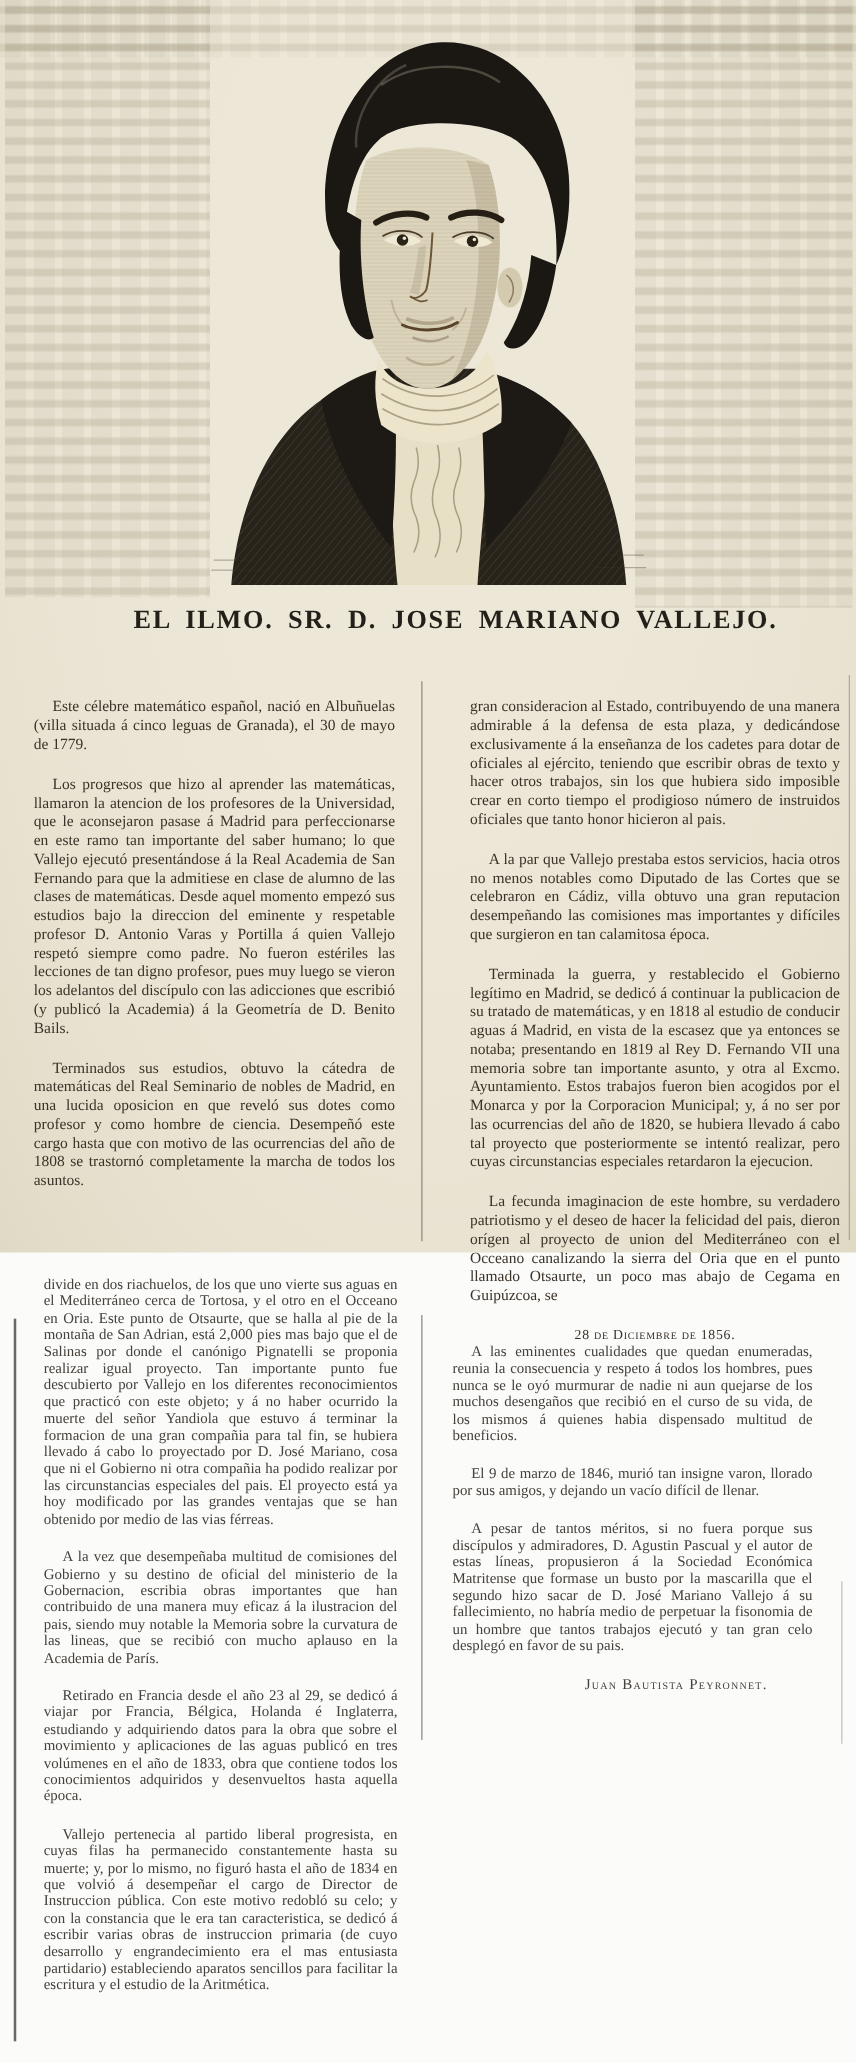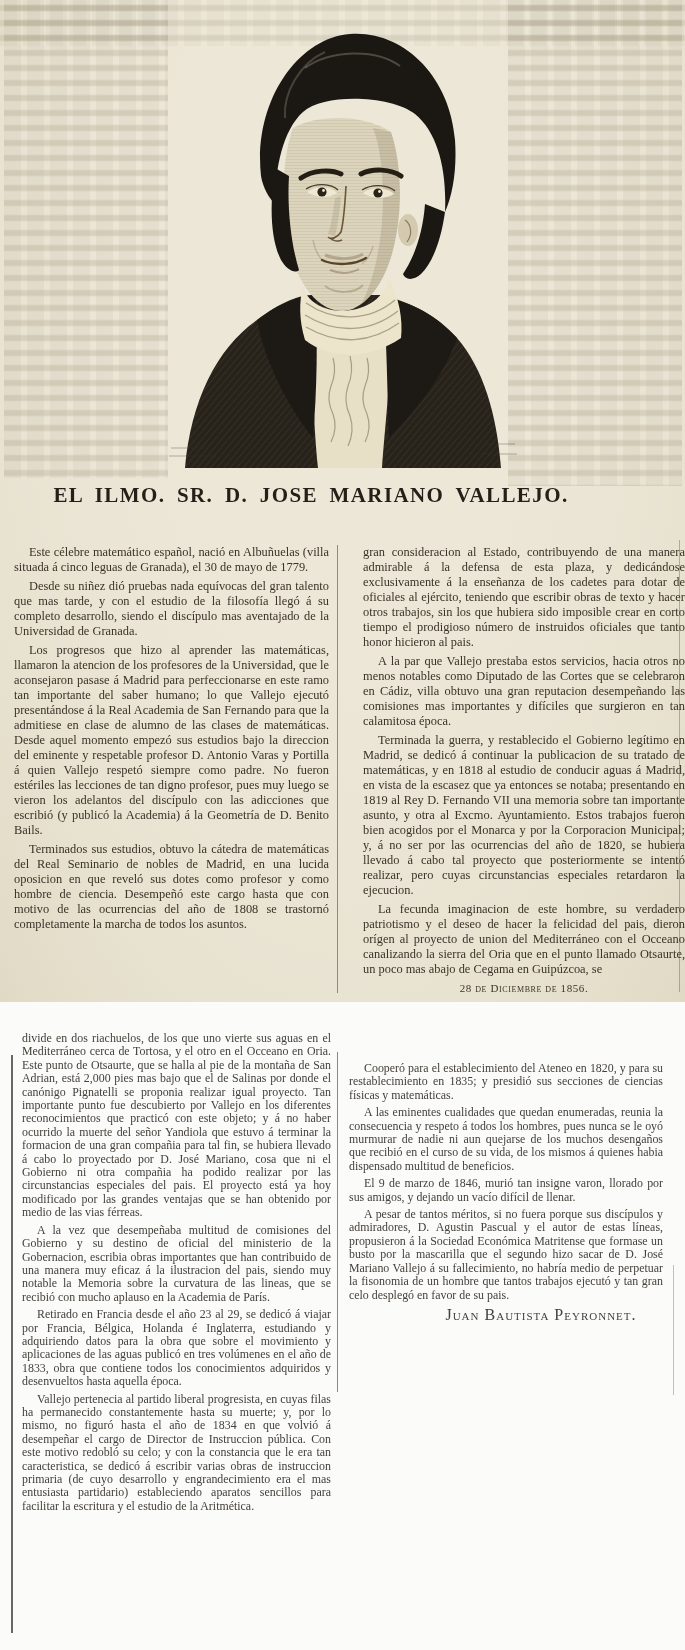--- a/index.html
+++ b/index.html
@@ -23,40 +23,40 @@
     position:absolute;filter:blur(.6px);opacity:.55;pointer-events:none;
     background-image:
       repeating-linear-gradient(to bottom, rgba(118,106,78,0) 0 4px, rgba(118,106,78,.30) 6px 10px, rgba(118,106,78,0) 12px 15px),
       repeating-linear-gradient(to right, rgba(100,90,65,.10) 0 17px, rgba(100,90,65,0) 17px 23px);
   }
   .bleed-left{left:4px;top:0;width:164px;height:478px;}
   .bleed-right{left:508px;top:0;width:174px;height:486px;}
   .bleed-strip-top{left:0;top:0;width:685px;height:46px;opacity:.45;}
   .portrait{position:absolute;left:165px;top:8px;width:355px;height:460px;}
   .title{
-    position:absolute;left:0;top:483px;width:622px;text-align:center;
+    position:absolute;left:0;top:483px;width:622px;text-align:right;
     font-weight:bold;font-size:21px;letter-spacing:1.4px;word-spacing:5px;
     color:var(--title-ink);
   }
   .col{position:absolute;text-align:justify;}
-  .col p{margin:4px;text-indent:15px;}
+  .col p{margin:17px;text-indent:15px;}
   .col p.noindent{text-indent:0;}
   .col-top{color:var(--ink-top);font-size:12.4px;line-height:15px;}
   .col-bottom{color:var(--ink-bottom);font-size:11.9px;line-height:13.4px;}
   #top-left-col{left:10px;top:541px;width:323px;}
   #top-right-col{left:359px;top:541px;width:330px;}
-  #bottom-left-col{left:18px;top:1028px;width:317px;}
+  #bottom-left-col{left:18px;top:1004px;width:317px;}
   #bottom-right-col{left:345px;top:1058px;width:322px;}
   .dateline{
     text-align:center;font-variant:small-caps;letter-spacing:.6px;
     font-size:11px;margin-top:4px;text-indent:0;
   }
   .signature{
     text-align:center;font-variant:small-caps;letter-spacing:1px;
-    font-size:16px;margin-top:6px;padding-left:70px;text-indent:0;
+    font-size:12px;margin-top:6px;padding-left:70px;text-indent:0;
   }
   .vrule{position:absolute;width:1px;background:rgba(70,64,52,.55);}
   #divider-top{left:337px;top:545px;height:448px;}
   #divider-bottom{left:337px;top:1052px;height:340px;background:rgba(60,60,60,.6);}
   #left-rule-bottom{left:11px;top:1055px;height:578px;width:2px;background:rgba(55,55,55,.75);}
   #edge-line-top{left:679px;top:540px;height:452px;background:rgba(90,84,70,.4);}
   #edge-line-bottom{left:673px;top:1265px;height:130px;background:rgba(120,120,120,.45);}
 </style>
 </head>
 <body>
@@ -139,21 +139,20 @@
   </svg>
 
   <div class="title">EL ILMO. SR. D. JOSE MARIANO VALLEJO.</div>
 
   <div class="vrule" id="divider-top"></div>
   <div class="vrule" id="edge-line-top"></div>
 
   <div class="col col-top" id="top-left-col">
     <div>
         <p>Este célebre matemático español, nació en Albuñuelas (villa situada á cinco leguas de Granada), el 30 de mayo de 1779.</p>
-        <p>Desde su niñez dió pruebas nada equívocas del gran talento que mas tarde, y con el estudio de la filosofía llegó á su completo desarrollo, siendo el discípulo mas aventajado de la Universidad de Granada.</p>
         <p>Los progresos que hizo al aprender las matemáticas, llamaron la atencion de los profesores de la Universidad, que le aconsejaron pasase á Madrid para perfeccionarse en este ramo tan importante del saber humano; lo que Vallejo ejecutó presentándose á la Real Academia de San Fernando para que la admitiese en clase de alumno de las clases de matemáticas. Desde aquel momento empezó sus estudios bajo la direccion del eminente y respetable profesor D. Antonio Varas y Portilla á quien Vallejo respetó siempre como padre. No fueron estériles las lecciones de tan digno profesor, pues muy luego se vieron los adelantos del discípulo con las adicciones que escribió (y publicó la Academia) á la Geometría de D. Benito Bails.</p>
         <p>Terminados sus estudios, obtuvo la cátedra de matemáticas del Real Seminario de nobles de Madrid, en una lucida oposicion en que reveló sus dotes como profesor y como hombre de ciencia. Desempeñó este cargo hasta que con motivo de las ocurrencias del año de 1808 se trastornó completamente la marcha de todos los asuntos.</p>
       </div>
   </div>
 
   <div class="col col-top" id="top-right-col">
     <div>
         <p class="noindent">gran consideracion al Estado, contribuyendo de una manera admirable á la defensa de esta plaza, y dedicándose exclusivamente á la enseñanza de los cadetes para dotar de oficiales al ejército, teniendo que escribir obras de texto y hacer otros trabajos, sin los que hubiera sido imposible crear en corto tiempo el prodigioso número de instruidos oficiales que tanto honor hicieron al pais.</p>
         <p>A la par que Vallejo prestaba estos servicios, hacia otros no menos notables como Diputado de las Cortes que se celebraron en Cádiz, villa obtuvo una gran reputacion desempeñando las comisiones mas importantes y difíciles que surgieron en tan calamitosa época.</p>
         <p>Terminada la guerra, y restablecido el Gobierno legítimo en Madrid, se dedicó á continuar la publicacion de su tratado de matemáticas, y en 1818 al estudio de conducir aguas á Madrid, en vista de la escasez que ya entonces se notaba; presentando en 1819 al Rey D. Fernando VII una memoria sobre tan importante asunto, y otra al Excmo. Ayuntamiento. Estos trabajos fueron bien acogidos por el Monarca y por la Corporacion Municipal; y, á no ser por las ocurrencias del año de 1820, se hubiera llevado á cabo tal proyecto que posteriormente se intentó realizar, pero cuyas circunstancias especiales retardaron la ejecucion.</p>
@@ -170,21 +169,20 @@
     <div>
         <p class="noindent">divide en dos riachuelos, de los que uno vierte sus aguas en el Mediterráneo cerca de Tortosa, y el otro en el Occeano en Oria. Este punto de Otsaurte, que se halla al pie de la montaña de San Adrian, está 2,000 pies mas bajo que el de Salinas por donde el canónigo Pignatelli se proponia realizar igual proyecto. Tan importante punto fue descubierto por Vallejo en los diferentes reconocimientos que practicó con este objeto; y á no haber ocurrido la muerte del señor Yandiola que estuvo á terminar la formacion de una gran compañia para tal fin, se hubiera llevado á cabo lo proyectado por D. José Mariano, cosa que ni el Gobierno ni otra compañia ha podido realizar por las circunstancias especiales del pais. El proyecto está ya hoy modificado por las grandes ventajas que se han obtenido por medio de las vias férreas.</p>
         <p>A la vez que desempeñaba multitud de comisiones del Gobierno y su destino de oficial del ministerio de la Gobernacion, escribia obras importantes que han contribuido de una manera muy eficaz á la ilustracion del pais, siendo muy notable la Memoria sobre la curvatura de las lineas, que se recibió con mucho aplauso en la Academia de París.</p>
         <p>Retirado en Francia desde el año 23 al 29, se dedicó á viajar por Francia, Bélgica, Holanda é Inglaterra, estudiando y adquiriendo datos para la obra que sobre el movimiento y aplicaciones de las aguas publicó en tres volúmenes en el año de 1833, obra que contiene todos los conocimientos adquiridos y desenvueltos hasta aquella época.</p>
         <p>Vallejo pertenecia al partido liberal progresista, en cuyas filas ha permanecido constantemente hasta su muerte; y, por lo mismo, no figuró hasta el año de 1834 en que volvió á desempeñar el cargo de Director de Instruccion pública. Con este motivo redobló su celo; y con la constancia que le era tan caracteristica, se dedicó á escribir varias obras de instruccion primaria (de cuyo desarrollo y engrandecimiento era el mas entusiasta partidario) estableciendo aparatos sencillos para facilitar la escritura y el estudio de la Aritmética.</p>
       </div>
   </div>
 
   <div class="col col-bottom" id="bottom-right-col">
     <div>
-        <p>Cooperó para el establecimiento del Ateneo en 1820, y para su restablecimiento en 1835; y presidió sus secciones de ciencias físicas y matemáticas.</p>
         <p>A las eminentes cualidades que quedan enumeradas, reunia la consecuencia y respeto á todos los hombres, pues nunca se le oyó murmurar de nadie ni aun quejarse de los muchos desengaños que recibió en el curso de su vida, de los mismos á quienes habia dispensado multitud de beneficios.</p>
         <p>El 9 de marzo de 1846, murió tan insigne varon, llorado por sus amigos, y dejando un vacío difícil de llenar.</p>
         <p>A pesar de tantos méritos, si no fuera porque sus discípulos y admiradores, D. Agustin Pascual y el autor de estas líneas, propusieron á la Sociedad Económica Matritense que formase un busto por la mascarilla que el segundo hizo sacar de D. José Mariano Vallejo á su fallecimiento, no habría medio de perpetuar la fisonomia de un hombre que tantos trabajos ejecutó y tan gran celo desplegó en favor de su pais.</p>
       </div>
     <div class="signature">Juan Bautista Peyronnet.</div>
   </div>
 
 </div>
 
 </body></html>

